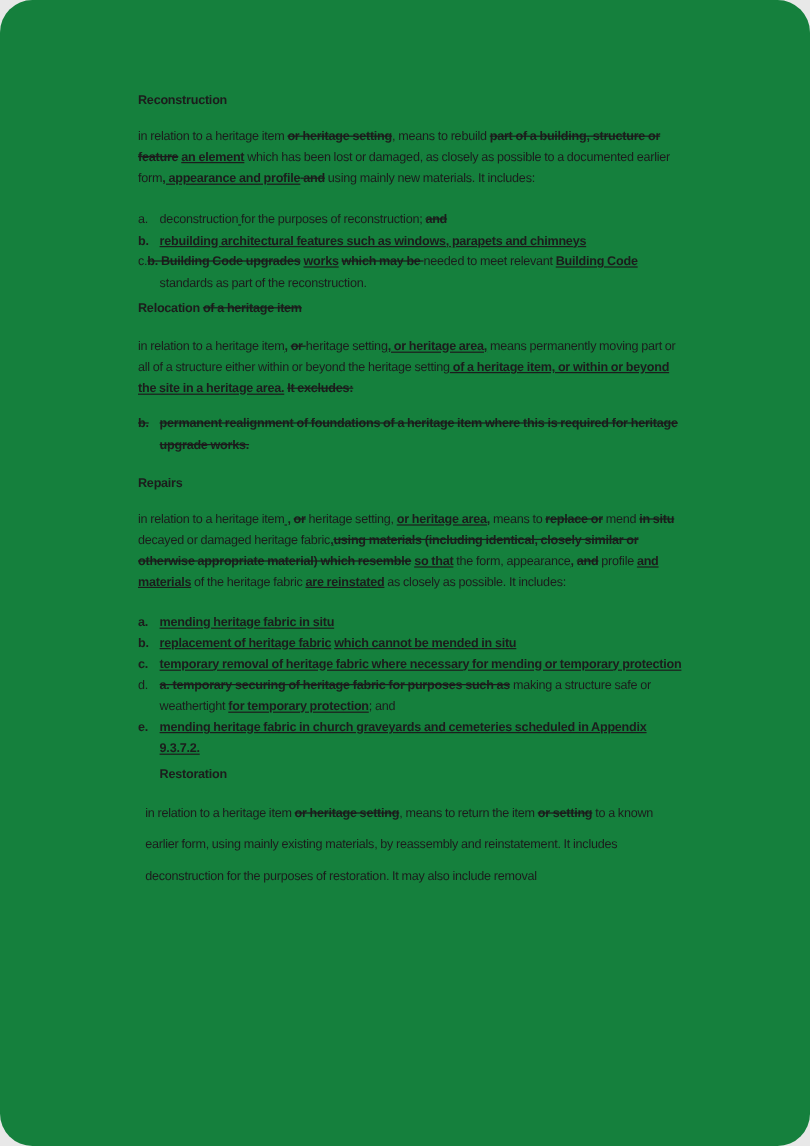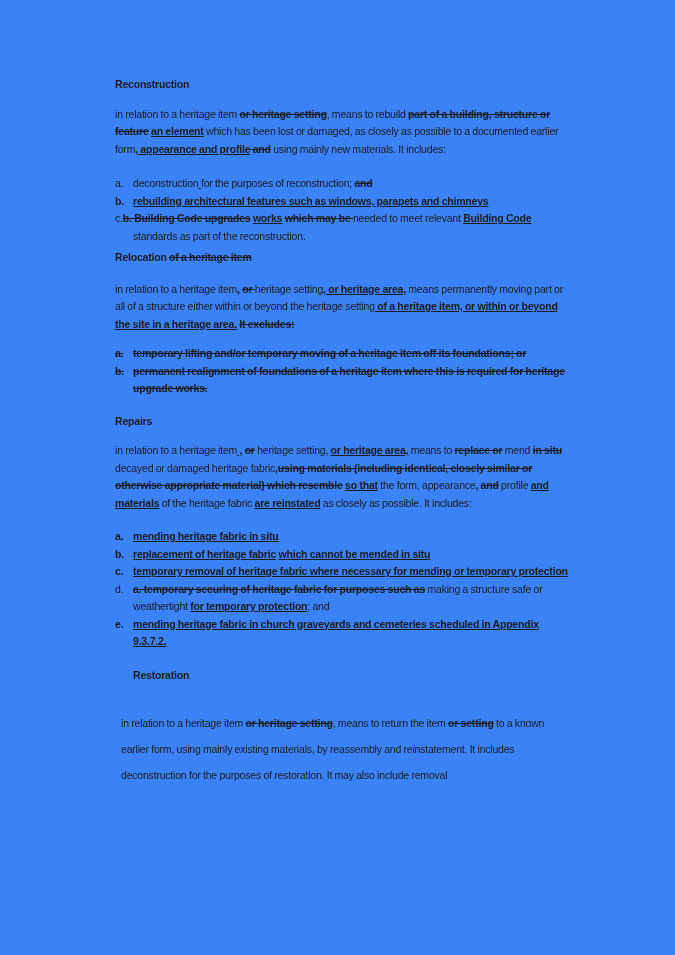--- a/index.html
+++ b/index.html
@@ -1,45 +1,45 @@
 <!DOCTYPE html>
 <html><head>
 <meta charset="utf-8">
 <style>
   html,body{margin:0;padding:0;background:#e8e8e8;}
   .page{
     width:675px;height:955px;box-sizing:border-box;margin:0 auto;
-    background:#3b82f6;color:#1c1c1c;
+    background:#15803d;color:#1c1c1c;
     padding:76px 105px 0 115px;
     font-family:"Liberation Sans",sans-serif;
     font-size:10.5px;line-height:17.5px;
-    letter-spacing:-0.2px;word-spacing:-0.3px;
+    letter-spacing:-0.2px;word-spacing:-0.3px;border-radius:27px;
   }
   .heading{font-weight:700;margin:0;}
   .intro{margin:0;}
   .list{margin:0;}
   .li{padding-left:18px;text-indent:-18px;}
   .marker{display:inline-block;width:18px;text-indent:0;}
   
   .run-n{font-weight:inherit;}
   .run-b{font-weight:700;}
   .run-d{font-weight:700;text-decoration:line-through;}
   .run-i{font-weight:700;text-decoration:underline;}
   
   .h-recon{margin-bottom:12px;}
   .intro-recon{margin-bottom:17px;}
   .list-recon{margin-bottom:4px;}
   .h-reloc{margin-bottom:14px;}
   .intro-reloc{margin-bottom:12px;}
   .list-reloc{margin-bottom:15px;}
   .h-repairs{margin-bottom:12px;}
   .intro-repairs{margin-bottom:16px;}
-  .list-repairs{margin-bottom:16px;}
+  .list-repairs{margin-bottom:4px;}
   .sec-restoration{margin-left:6px;}
-  .h-resto{margin-bottom:26px;padding-left:12px;}
+  .h-resto{margin-bottom:10px;padding-left:12px;}
   .intro-resto{line-height:26px;}
 </style>
 </head>
 <body>
 
 <div class="page">
 
   <div>
     <div class="heading h-recon"><span class="run-n">Reconstruction</span></div>
     <p class="intro intro-recon"><span class="run-n">in relation to a heritage item </span><span class="run-d">or heritage setting</span><span class="run-n">, means to rebuild </span><span class="run-d">part of a building, structure or feature</span><span class="run-n"> </span><span class="run-i">an element</span><span class="run-n"> which has been lost or damaged, as closely as possible to a documented earlier form</span><span class="run-i">, appearance and profile</span><span class="run-d"> and</span><span class="run-n"> using mainly new materials. It includes:</span></p>
@@ -47,21 +47,20 @@
       <div class="li"><span class="marker"><span class="run-n">a.</span></span><span><span class="run-n">deconstruction</span><span class="run-i">&nbsp;</span><span class="run-n">for the purposes of reconstruction; </span><span class="run-d">and</span></span></div>
       <div class="li"><span class="marker"><span class="run-b">b.</span></span><span><span class="run-i">rebuilding architectural features such as windows, parapets and chimneys</span></span></div>
       <div class="li"><span><span class="run-n">c.</span><span class="run-d">b. Building Code upgrades</span><span class="run-n"> </span><span class="run-i">works</span><span class="run-n"> </span><span class="run-d">which may be </span><span class="run-n">needed to meet relevant </span><span class="run-i">Building Code</span><span class="run-n"> standards as part of the reconstruction.</span></span></div>
     </div>
   </div>
 
   <div>
     <div class="heading h-reloc"><span class="run-n">Relocation </span><span class="run-d">of a heritage item</span></div>
     <p class="intro intro-reloc"><span class="run-n">in relation to a heritage item</span><span class="run-i">,</span><span class="run-n"> </span><span class="run-d">or </span><span class="run-n">heritage setting</span><span class="run-i">, or heritage area,</span><span class="run-n"> means permanently moving part or all of a structure either within or beyond the heritage setting</span><span class="run-i"> of a heritage item, or within or beyond the site in a heritage area.</span><span class="run-n"> </span><span class="run-d">It excludes:</span></p>
     <div class="list list-reloc">
-      <div class="li"><span class="marker"><span class="run-d">a.</span></span><span><span class="run-d">temporary lifting and/or temporary moving of a heritage item off its foundations; or</span></span></div>
       <div class="li"><span class="marker"><span class="run-d">b.</span></span><span><span class="run-d">permanent realignment of foundations of a heritage item where this is required for heritage upgrade works.</span></span></div>
     </div>
   </div>
 
   <div>
     <div class="heading h-repairs"><span class="run-n">Repairs</span></div>
     <p class="intro intro-repairs"><span class="run-n">in relation to a heritage item</span><span class="run-i">&nbsp;,</span><span class="run-n"> </span><span class="run-d">or</span><span class="run-n"> heritage setting, </span><span class="run-i">or heritage area,</span><span class="run-n"> means to </span><span class="run-d">replace or</span><span class="run-n"> mend </span><span class="run-d">in situ</span><span class="run-n"> decayed or damaged heritage fabric</span><span class="run-i">,</span><span class="run-d">using materials (including identical, closely similar or otherwise appropriate material) which resemble</span><span class="run-n"> </span><span class="run-i">so that</span><span class="run-n"> the form, appearance</span><span class="run-i">,</span><span class="run-n"> </span><span class="run-d">and</span><span class="run-n"> profile </span><span class="run-i">and materials</span><span class="run-n"> of the heritage fabric </span><span class="run-i">are reinstated</span><span class="run-n"> as closely as possible. It includes:</span></p>
     <div class="list list-repairs">
       <div class="li"><span class="marker"><span class="run-b">a.</span></span><span><span class="run-i">mending heritage fabric in situ</span></span></div>
       <div class="li"><span class="marker"><span class="run-b">b.</span></span><span><span class="run-i">replacement of heritage fabric</span><span class="run-n"> </span><span class="run-i">which cannot be mended in situ</span></span></div>

